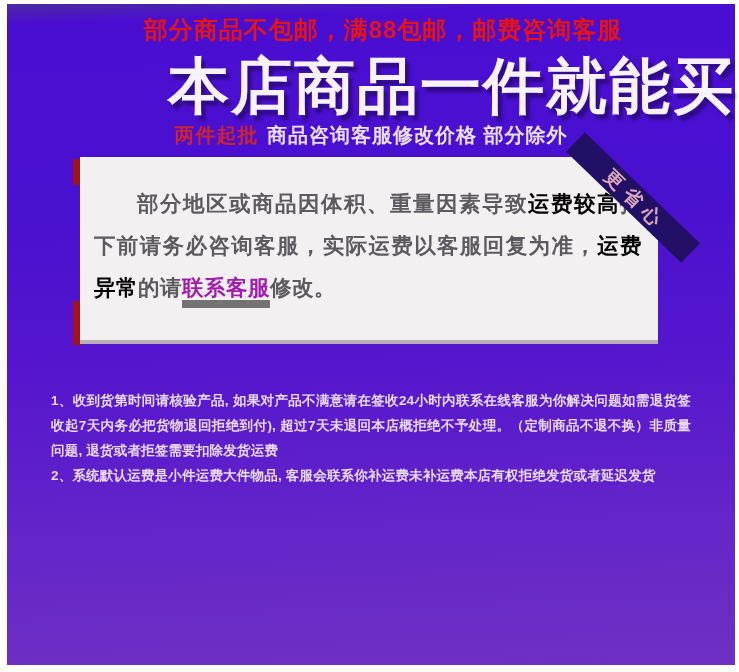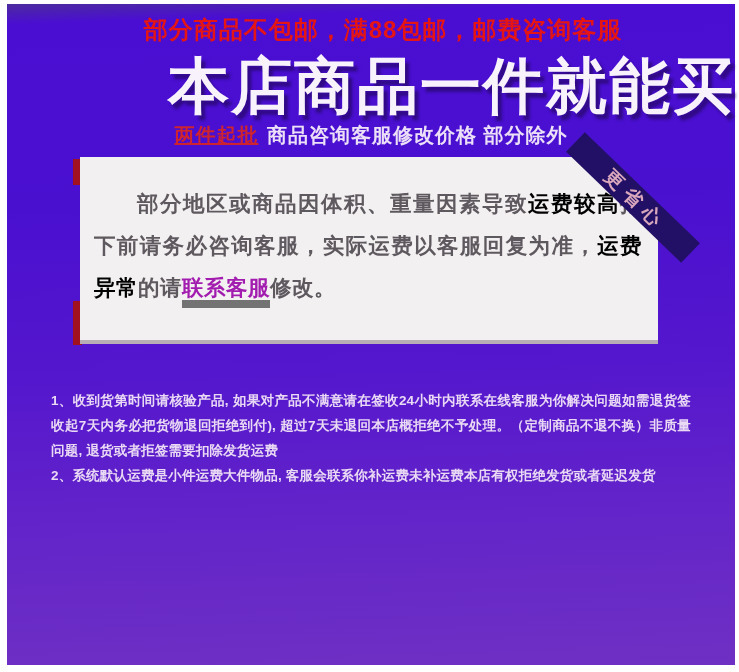--- a/index.html
+++ b/index.html
@@ -19,21 +19,21 @@
   }
   .title {
     position:absolute; left:0; top:42px; width:100%; margin:0; text-align:right;
     color:#f8f2fc; font-size:61px; font-weight:900; letter-spacing:2px;
     text-shadow:4px 5px 3px rgba(32,6,84,0.6); white-space:nowrap;
   }
   .subtitle {
     position:absolute; left:0; top:118px; width:100%; text-align:center;
     font-size:20px; font-weight:bold; letter-spacing:1px; white-space:nowrap;
   }
-  .sub-hl { color:#cd2430; border-bottom:2px solid #cd2430; padding-bottom:15px;text-decoration:underline; }
+  .sub-hl { color:#cd2430; border-bottom:2px solid #cd2430; padding-bottom:15px; }
   .sub-rest { color:#ecdff8; margin-left:2px; }
 
   .red-tab { position:absolute; left:66px; width:9px; background:#a11120; }
   .red-tab-top { top:155px; height:26px; }
   .red-tab-bottom { top:297px; height:44px; }
 
   .notice-box {
     position:absolute; left:73px; top:153px; width:578px; height:187px;
     background:#f3f0f1; box-sizing:border-box; padding:26px 16px 0 14px;
     clip-path:polygon(0 0, 508px 0, 100% 70px, 100% 100%, 0 100%);

